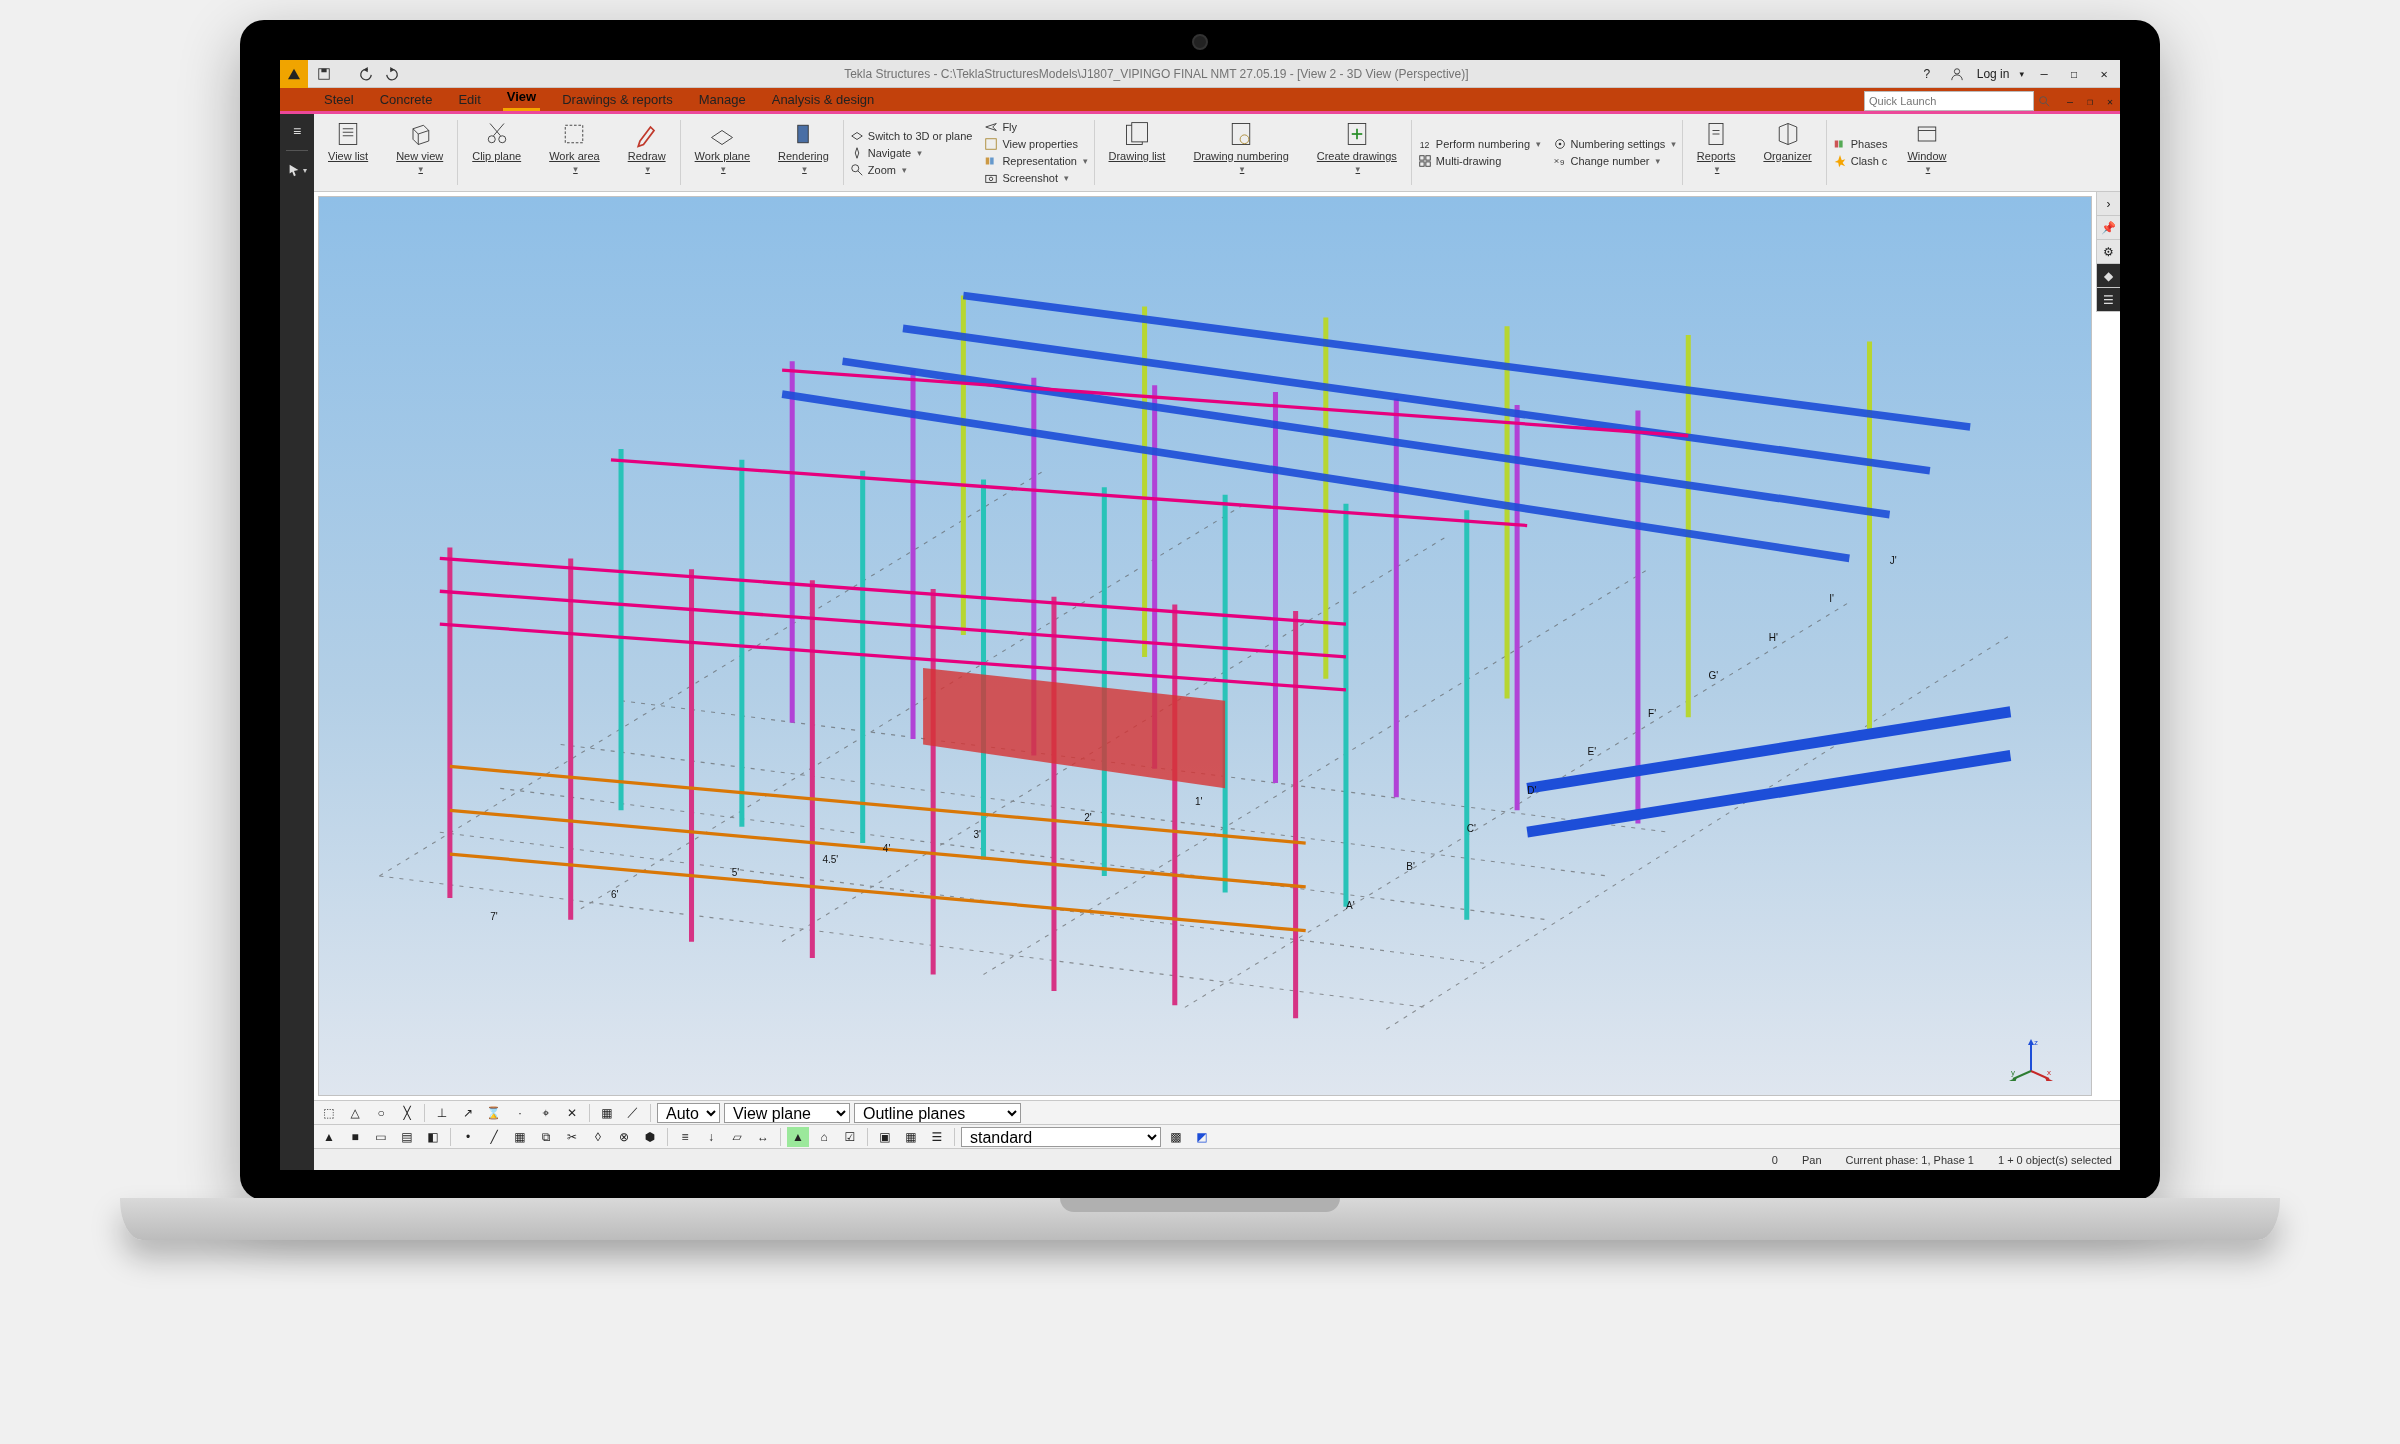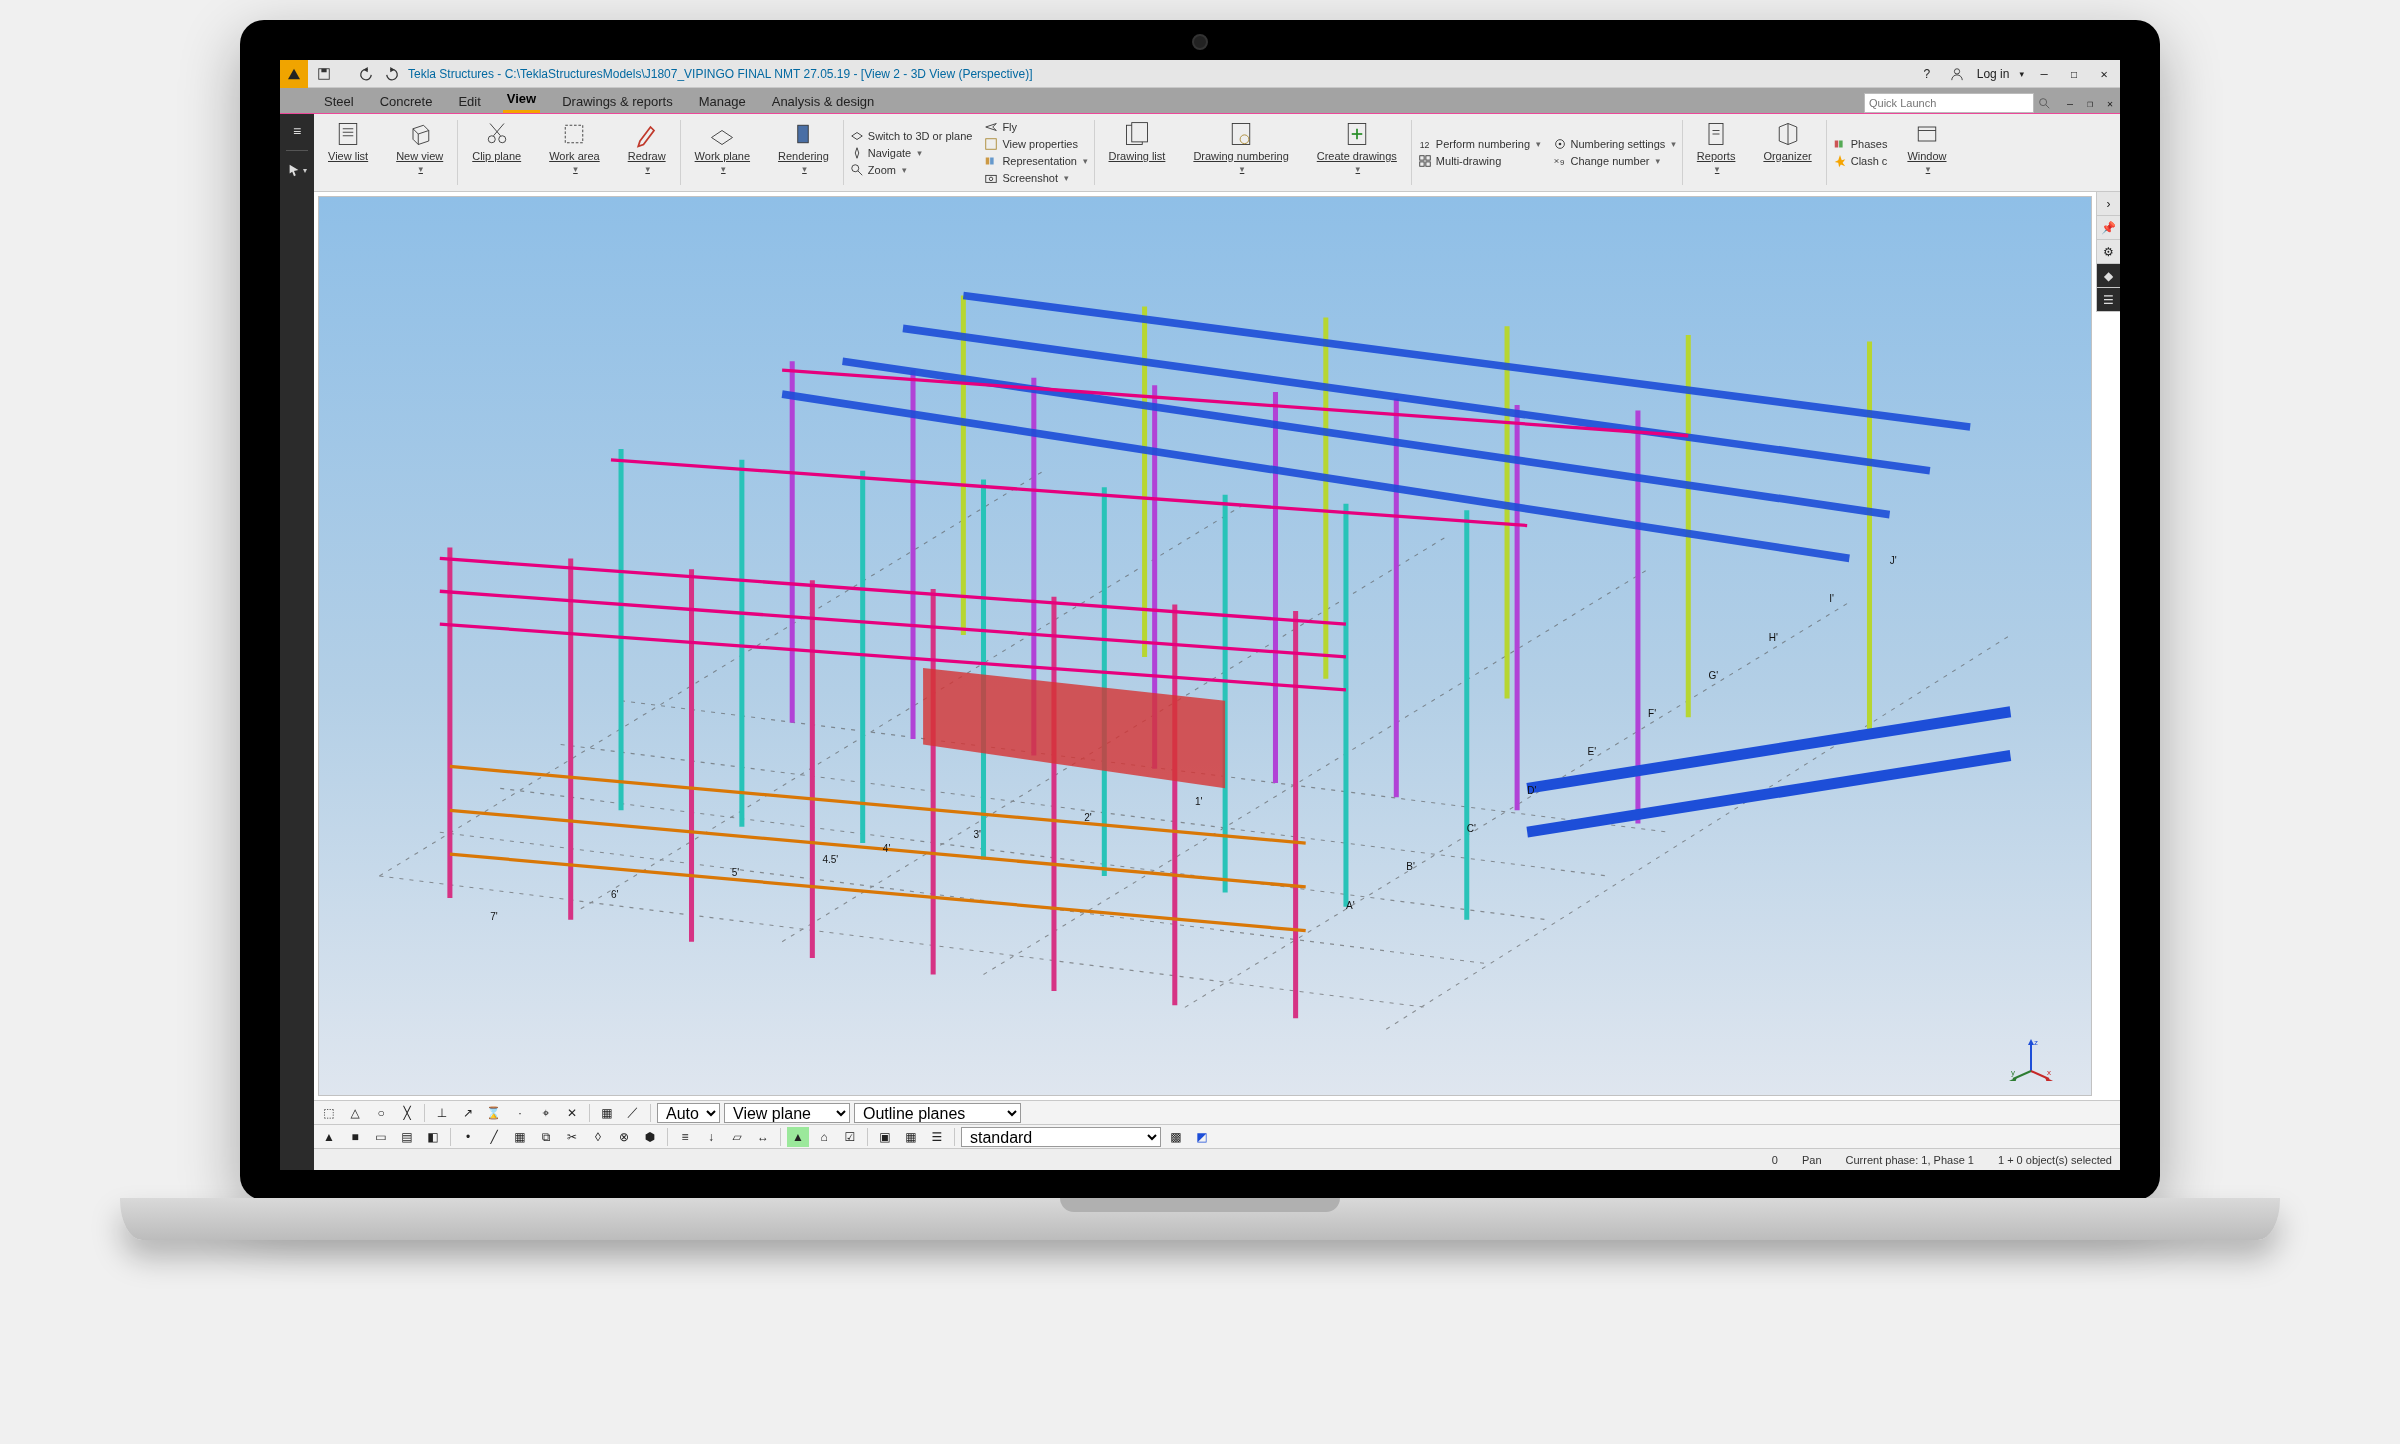--- a/index.html
+++ b/index.html
@@ -35,28 +35,28 @@
 
   
   .titlebar{
     height:28px; background:#e6e6e6; display:flex; align-items:center; gap:6px;
     border-bottom:1px solid #c8c8c8; font-size:12px;
   }
   .app-badge{
     width:28px; height:28px; background:#f0a400; display:flex; align-items:center; justify-content:center;
   }
   .tb-icon{ width:20px; height:20px; display:flex; align-items:center; justify-content:center; cursor:pointer; }
-  .title-text{ flex:1; text-align:left; color:#0369a1; white-space:nowrap; overflow:hidden; }
+  .title-text{ flex:1; text-align:center; color:#737373; white-space:nowrap; overflow:hidden; }
   .tb-right{ display:flex; align-items:center; gap:10px; padding:0 6px; }
   .tb-btn{ width:20px; text-align:center; cursor:pointer; font-family:Consolas,monospace; }
 
   
   .menutabs{
-    height:26px; background:#a3a3a3; display:flex; align-items:flex-end; gap:18px;
-    padding-left:40px; border-bottom:1px solid #ec4899; font-size:13px;
+    height:26px; background:#c2410c; display:flex; align-items:flex-end; gap:18px;
+    padding-left:40px; border-bottom:3px solid #ec4899; font-size:13px;
   }
   .menu-item{ padding:4px 4px; cursor:pointer; color:#222; }
   .menu-item.active{ border-bottom:3px solid #f5a400; color:#000; font-weight:600; }
   .quicklaunch{ margin-left:auto; display:flex; align-items:center; }
   .ql-input{ width:170px; height:20px; border:1px solid #bbb; font-size:11px; padding:0 4px; }
 
   
   .body-row{ flex:1; display:flex; min-height:0; }
   .leftrail{
     width:34px; background:#2b2b2b; color:#ddd; display:flex; flex-direction:column; align-items:center;

